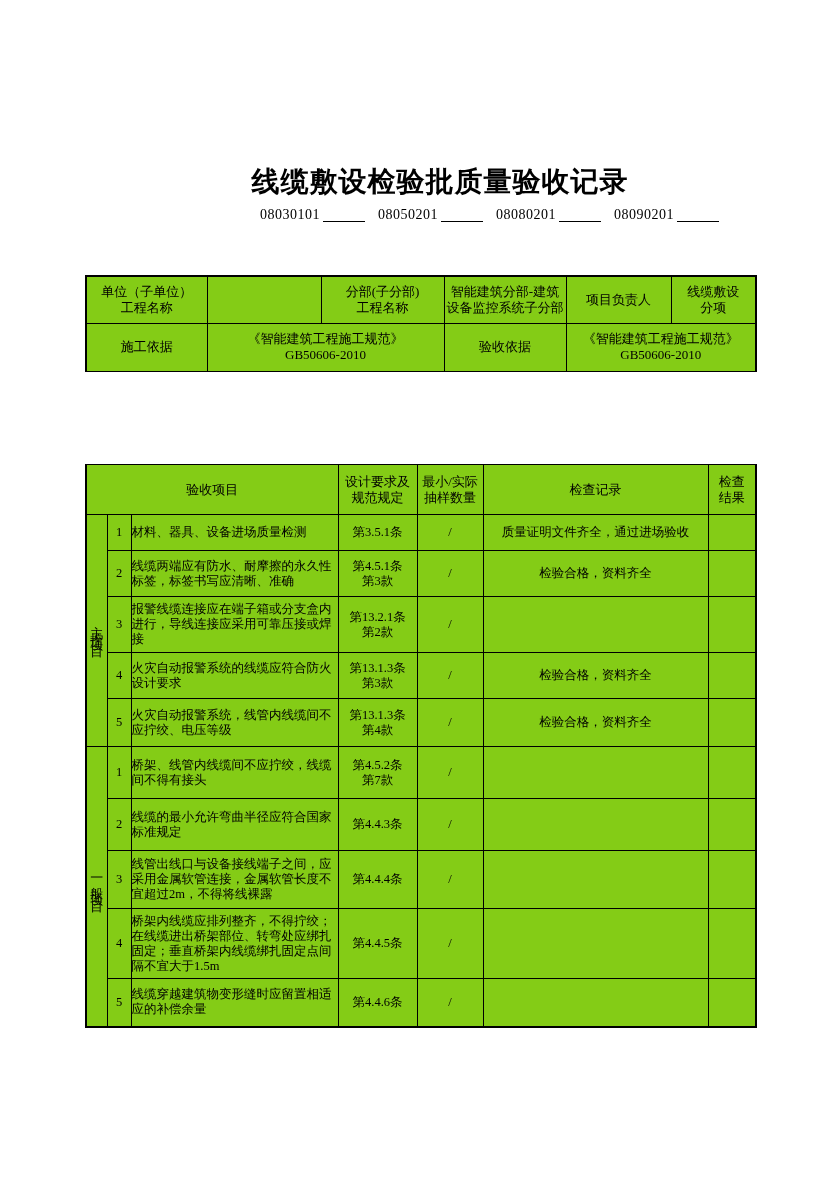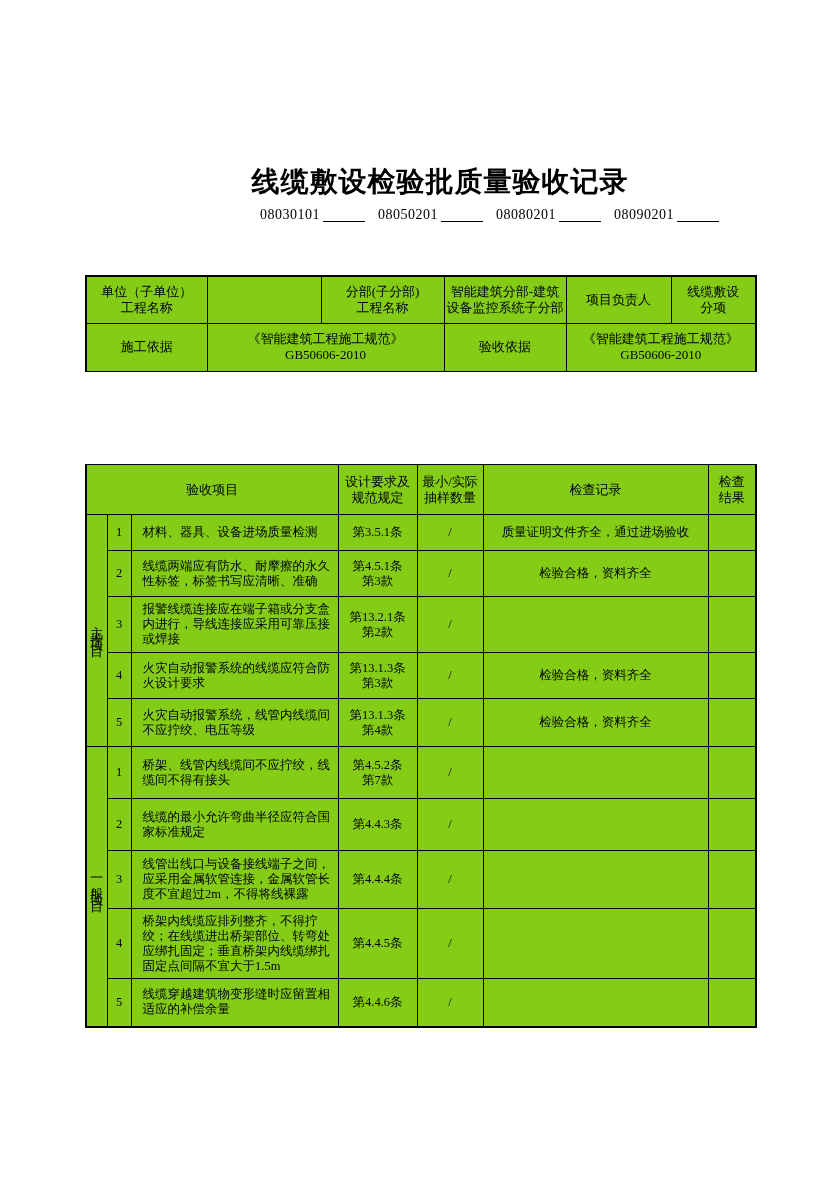--- a/index.html
+++ b/index.html
@@ -49,21 +49,21 @@
     vertical-align: middle;
     white-space: pre-line;
     padding: 1px 2px;
     overflow: hidden;
   }
   .info-table { top: 275px; width: 670px; border: 2px solid #000; border-bottom-width: 1px; }
   .info-table td { font-size: 13px; line-height: 16px; }
   .check-table { top: 452px; width: 670px; border: 2px solid #000; border-top-width: 1px; margin-top: 12px; }
   .check-table th { font-size: 13px; line-height: 16px; }
   .check-table td { font-size: 12.5px; line-height: 15px; }
-  td.item { text-align: left; padding-left: 11px; padding-right: 3px; }
+  td.item { text-align: left; padding-left: 0; padding-right: 3px; }
   td.num { padding: 0; }
   td.vcell { padding: 0; }
   .vlabel {
     writing-mode: vertical-lr;
     text-orientation: upright;
     letter-spacing: 7px;
     font-size: 13px;
     display: inline-block;
   }
 </style>

